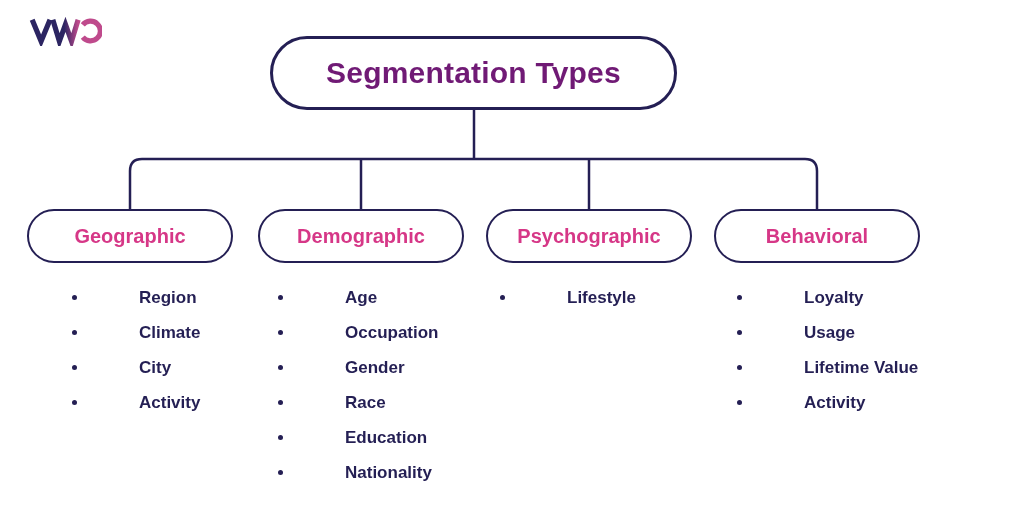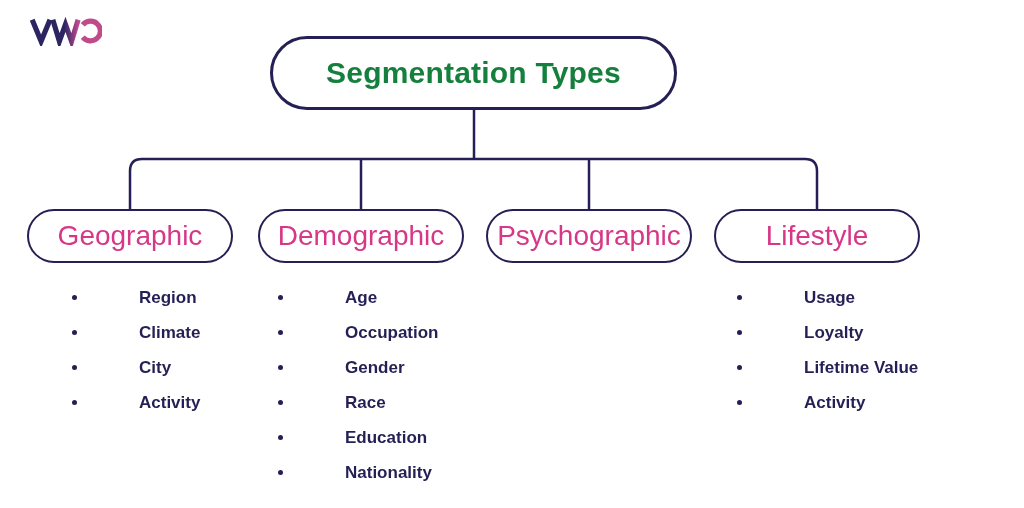--- a/index.html
+++ b/index.html
@@ -21,39 +21,39 @@
   
   .title-pill {
     position: absolute;
     left: 270px; top: 36px; width: 407px; height: 74px;
     border: 3px solid #241f54;
     border-radius: 37px;
     background: #ffffff;
     display: flex; align-items: center; justify-content: center;
   }
   .title-pill span {
-    color: #15803d;
+    color: #701a75;
     font-size: 30px;
     font-weight: 700;
     letter-spacing: 0.2px;
   }
 
   
   .branch-pill {
     position: absolute;
     top: 209px; width: 206px; height: 54px;
     border: 2.5px solid #241f54;
     border-radius: 27px;
     background: #ffffff;
     display: flex; align-items: center; justify-content: center;
   }
   .branch-pill span {
     color: #d63787;
-    font-size: 28px;
-    font-weight: 400;
+    font-size: 20px;
+    font-weight: 700;
   }
 
   
   .branch-list {
     position: absolute;
     top: 280px;
     list-style: none;
   }
   .branch-list li {
     height: 35px;
@@ -149,32 +149,36 @@
         </li>
         <li>
           <span class="dot"></span>
           <span>Nationality</span>
         </li>
       </ul>
       <div class="branch-pill" style="left: 486px; justify-content: center;">
         <span>Psychographic</span>
       </div>
       <ul class="branch-list" style="left: 500px;">
+        <li>
+          <span class="dot"></span>
+          <span>Lifestyle</span>
+        </li>
       </ul>
       <div class="branch-pill" style="left: 714px;">
-        <span>Lifestyle</span>
+        <span>Behavioral</span>
       </div>
       <ul class="branch-list" style="left: 737px;">
         <li>
           <span class="dot"></span>
-          <span>Usage</span>
+          <span>Loyalty</span>
         </li>
         <li>
           <span class="dot"></span>
-          <span>Loyalty</span>
+          <span>Usage</span>
         </li>
         <li>
           <span class="dot"></span>
           <span>Lifetime Value</span>
         </li>
         <li>
           <span class="dot"></span>
           <span>Activity</span>
         </li>
       </ul>

